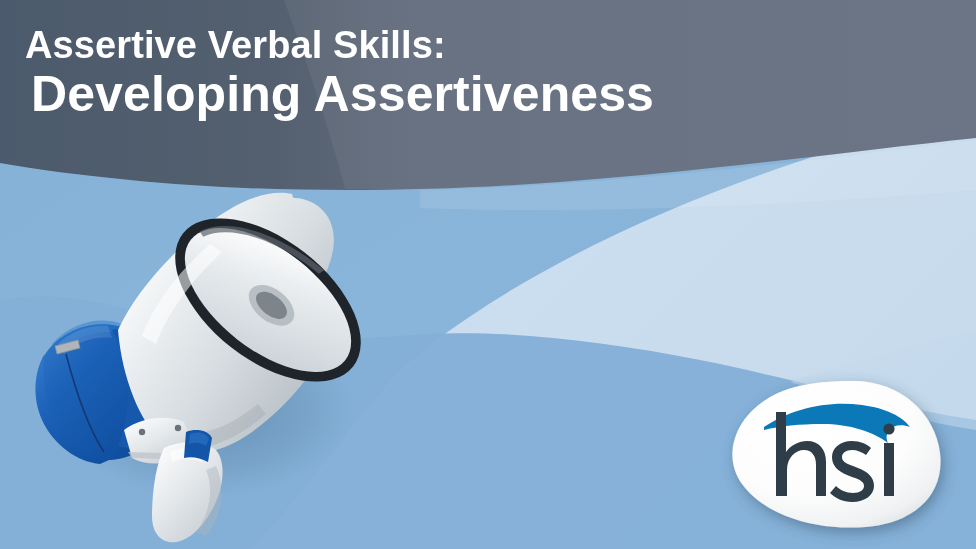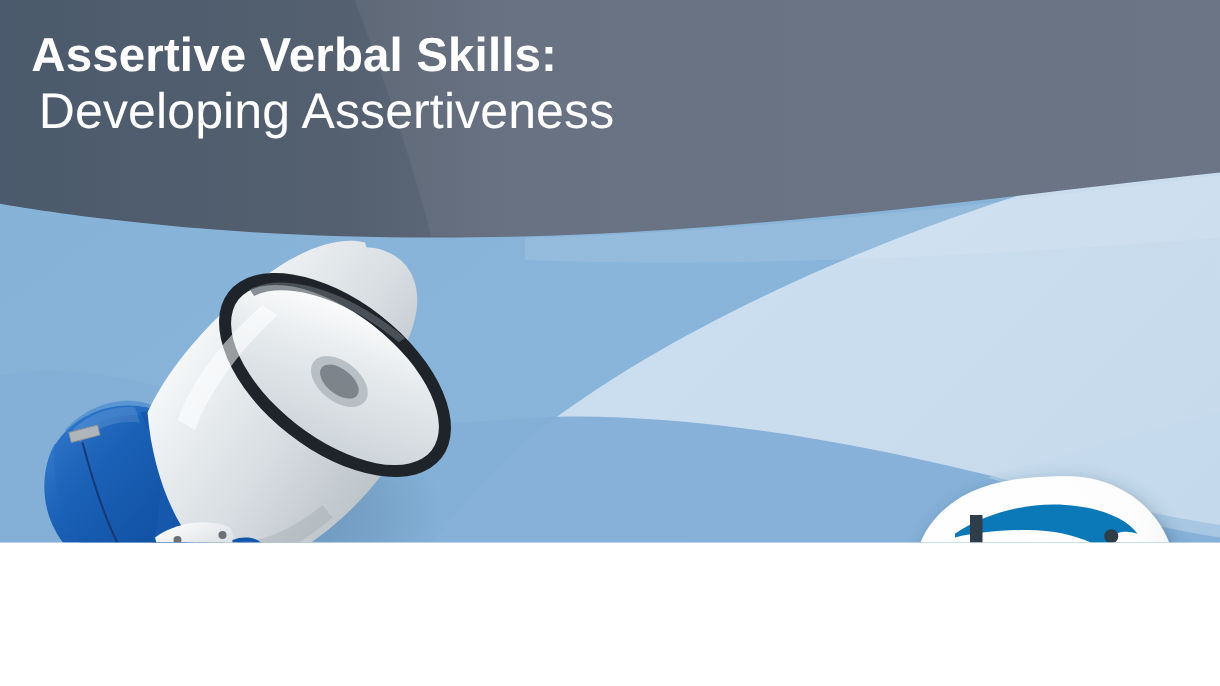--- a/index.html
+++ b/index.html
@@ -7,21 +7,21 @@
     margin: 0;
     padding: 0;
     background: #ffffff;
   }
   body {
     font-family: "Liberation Sans", sans-serif;
   }
   #slide {
     position: relative;
     width: 976px;
-    height: 434px;
+    height: 549px;
     overflow: hidden;
     background: #8ab3d8;
   }
   #bg-svg, #art-svg, #logo-svg {
     position: absolute;
     top: 0;
     left: 0;
     width: 976px;
     height: 549px;
     display: block;
@@ -39,22 +39,22 @@
     display: block;
     font-size: 38px;
     font-weight: 700;
     color: #ffffff;
     letter-spacing: 0.1px;
     white-space: nowrap;
     margin: 0 0 5px 0;
   }
   #title-line2 {
     display: block;
-    font-size: 40px;
-    font-weight: 400;
+    font-size: 50px;
+    font-weight: 700;
     color: #ffffff;
     letter-spacing: 0.1px;
     white-space: nowrap;
     margin: 0;
     padding-left: 6px;
   }
 </style>
 </head>
 <body>
 

